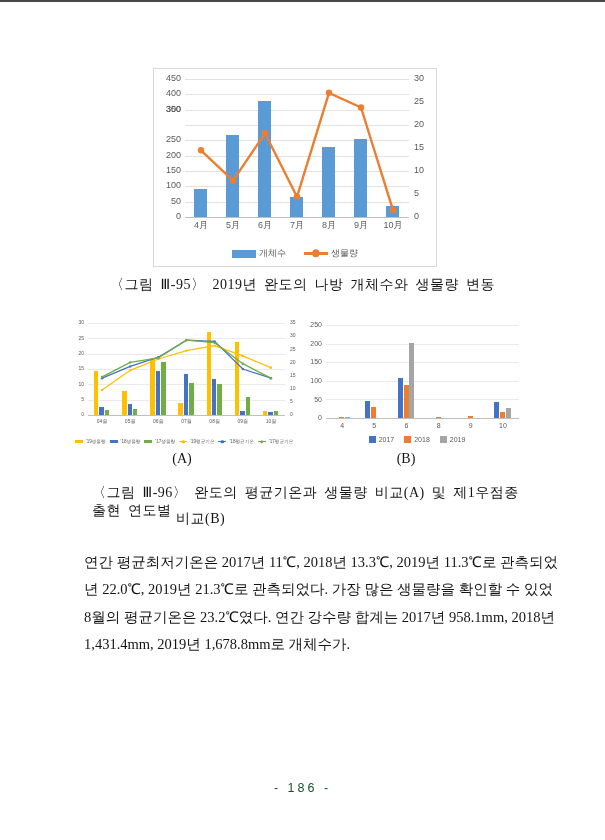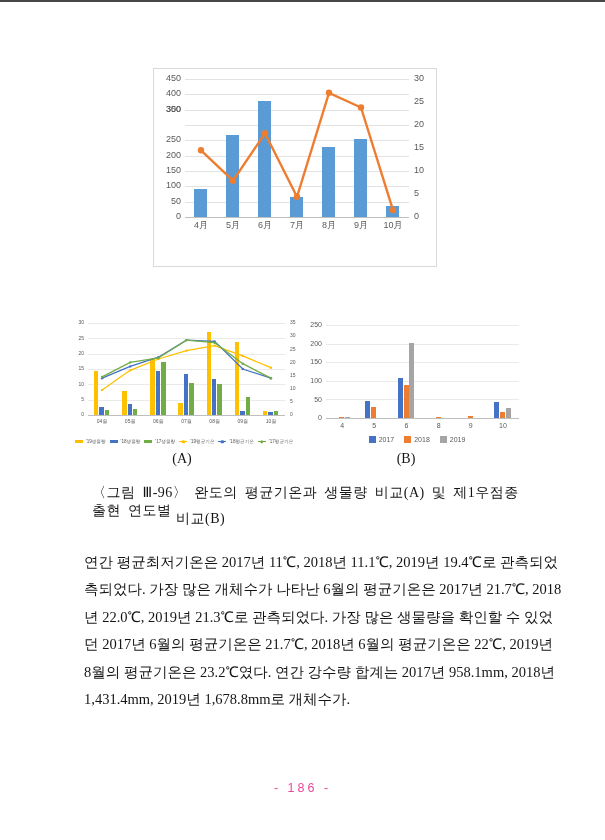--- a/index.html
+++ b/index.html
@@ -34,21 +34,21 @@
   .sublabel.a{left:159px;}
   .sublabel.b{left:383px;}
   .cap96{position:absolute;font-size:14px;letter-spacing:0.5px;word-spacing:3px;}
   .cap96.l1{left:92px;top:484px;width:430px;}
   .cap96.l2{left:176px;top:510px;}
   .body-text{position:absolute;left:84px;top:549px;width:437px;font-size:14.5px;line-height:27.4px;}
   .body-line{text-align:justify;text-align-last:justify;white-space:nowrap;}
   .body-line.first{text-indent:25px;}
   .body-line.last{text-align-last:left;}
   .footer{position:absolute;left:0;top:781px;width:605px;text-align:center;
-          font-family:"Liberation Sans", sans-serif;font-size:12.5px;letter-spacing:3px;color:#ec4899;}
+          font-family:"Liberation Sans", sans-serif;font-size:12.5px;letter-spacing:3px;color:#14532d;}
 </style>
 </head>
 <body>
 
 <div class="page">
   <div class="top-rule"></div>
 
   <div class="chart chart1">
       <div class="tick l" style="left: 0px; width: 27px; top: 143.1px; font-size: 9px;">0</div>
       <div class="gridline" style="left: 31px; width: 224px; top: 132.7px; background: rgb(226, 226, 226);"></div>
@@ -94,22 +94,35 @@
       <svg width="282" height="197" class="lines-svg">
         <polyline points="47.0,81.3 79.0,111.7 111.0,64.3 143.0,127.8 175.0,23.8 207.0,38.5 239.0,141.1" fill="none" stroke="#ED7D31" stroke-width="2.4"></polyline>
         <circle cx="47.0" cy="81.3" r="3.2" fill="#ED7D31"></circle>
         <circle cx="79.0" cy="111.7" r="3.2" fill="#ED7D31"></circle>
         <circle cx="111.0" cy="64.3" r="3.2" fill="#ED7D31"></circle>
         <circle cx="143.0" cy="127.8" r="3.2" fill="#ED7D31"></circle>
         <circle cx="175.0" cy="23.8" r="3.2" fill="#ED7D31"></circle>
         <circle cx="207.0" cy="38.5" r="3.2" fill="#ED7D31"></circle>
         <circle cx="239.0" cy="141.1" r="3.2" fill="#ED7D31"></circle>
       </svg>
-    </div>
-
+      <div class="legend" style="bottom: 6px; font-size: 9px; gap: 18px;">
+        <span class="legend-item">
+          <span class="mk-bar" style="width: 24px; height: 8px; background: rgb(91, 155, 213);"></span>
+          <span style="margin-left: 3px;">개체수</span>
+        </span>
+        <span class="legend-item">
+          <span class="mk-line" style="width: 24px; height: 2.4px; background: rgb(237, 125, 49);">
+            <span class="mk-dot" style="width: 7.4px; height: 7.4px; background: rgb(237, 125, 49);"></span>
+          </span>
+          <span style="margin-left: 3px;">생물량</span>
+        </span>
+      </div>
+    </div>
+
+  <div class="cap95">〈그림 Ⅲ-95〉 2019년 완도의 나방 개체수와 생물량 변동</div>
 
   <div class="chart chartA">
       <div class="tick l" style="left: 0px; width: 16px; top: 92.3px; font-size: 5px;">0</div>
       <div class="gridline" style="left: 20px; width: 197px; top: 79.7px; background: rgb(234, 234, 234);"></div>
       <div class="tick l" style="left: 0px; width: 16px; top: 76.9px; font-size: 5px;">5</div>
       <div class="gridline" style="left: 20px; width: 197px; top: 64.3px; background: rgb(234, 234, 234);"></div>
       <div class="tick l" style="left: 0px; width: 16px; top: 61.6px; font-size: 5px;">10</div>
       <div class="gridline" style="left: 20px; width: 197px; top: 49px; background: rgb(234, 234, 234);"></div>
       <div class="tick l" style="left: 0px; width: 16px; top: 46.3px; font-size: 5px;">15</div>
       <div class="gridline" style="left: 20px; width: 197px; top: 33.7px; background: rgb(234, 234, 234);"></div>
@@ -262,22 +275,20 @@
       </div>
     </div>
 
   <div class="sublabel a">(A)</div>
   <div class="sublabel b">(B)</div>
 
   <div class="cap96 l1">〈그림 Ⅲ-96〉 완도의 평균기온과 생물량 비교(A) 및 제1우점종 출현 연도별</div>
   <div class="cap96 l2">비교(B)</div>
 
   <div class="body-text" id="body-text">
-      <div class="body-line">연간 평균최저기온은 2017년 11℃, 2018년 11.1℃, 2019년 19.4℃로 관측되었</div>
-      <div class="body-line">측되었다. 가장 많은 개체수가 나타난 6월의 평균기온은 2017년 21.7℃, 2018</div>
+      <div class="body-line">연간 평균최저기온은 2017년 11℃, 2018년 13.3℃, 2019년 11.3℃로 관측되었</div>
       <div class="body-line">년 22.0℃, 2019년 21.3℃로 관측되었다. 가장 많은 생물량을 확인할 수 있었</div>
-      <div class="body-line">던 2017년 6월의 평균기온은 21.7℃, 2018년 6월의 평균기온은 22℃, 2019년</div>
       <div class="body-line">8월의 평균기온은 23.2℃였다. 연간 강수량 합계는 2017년 958.1mm, 2018년</div>
       <div class="body-line last">1,431.4mm, 2019년 1,678.8mm로 개체수가.</div>
     </div>
 
   <div class="footer">- 186 -</div>
 </div>
 
 </body></html>

